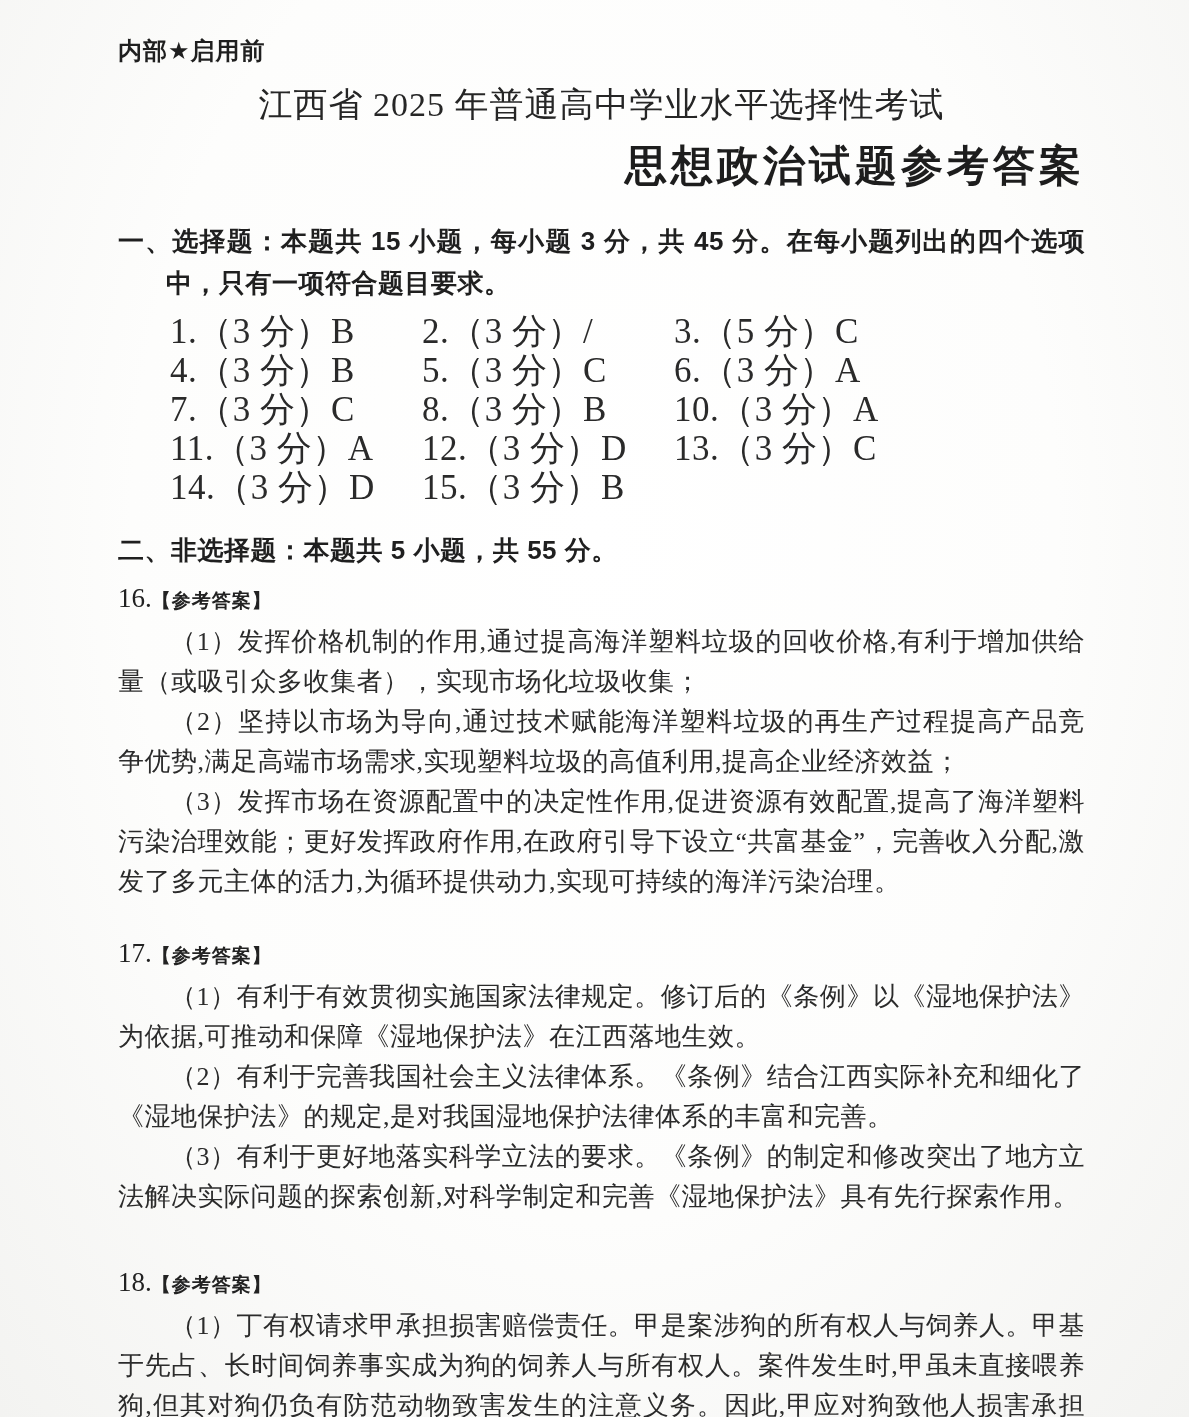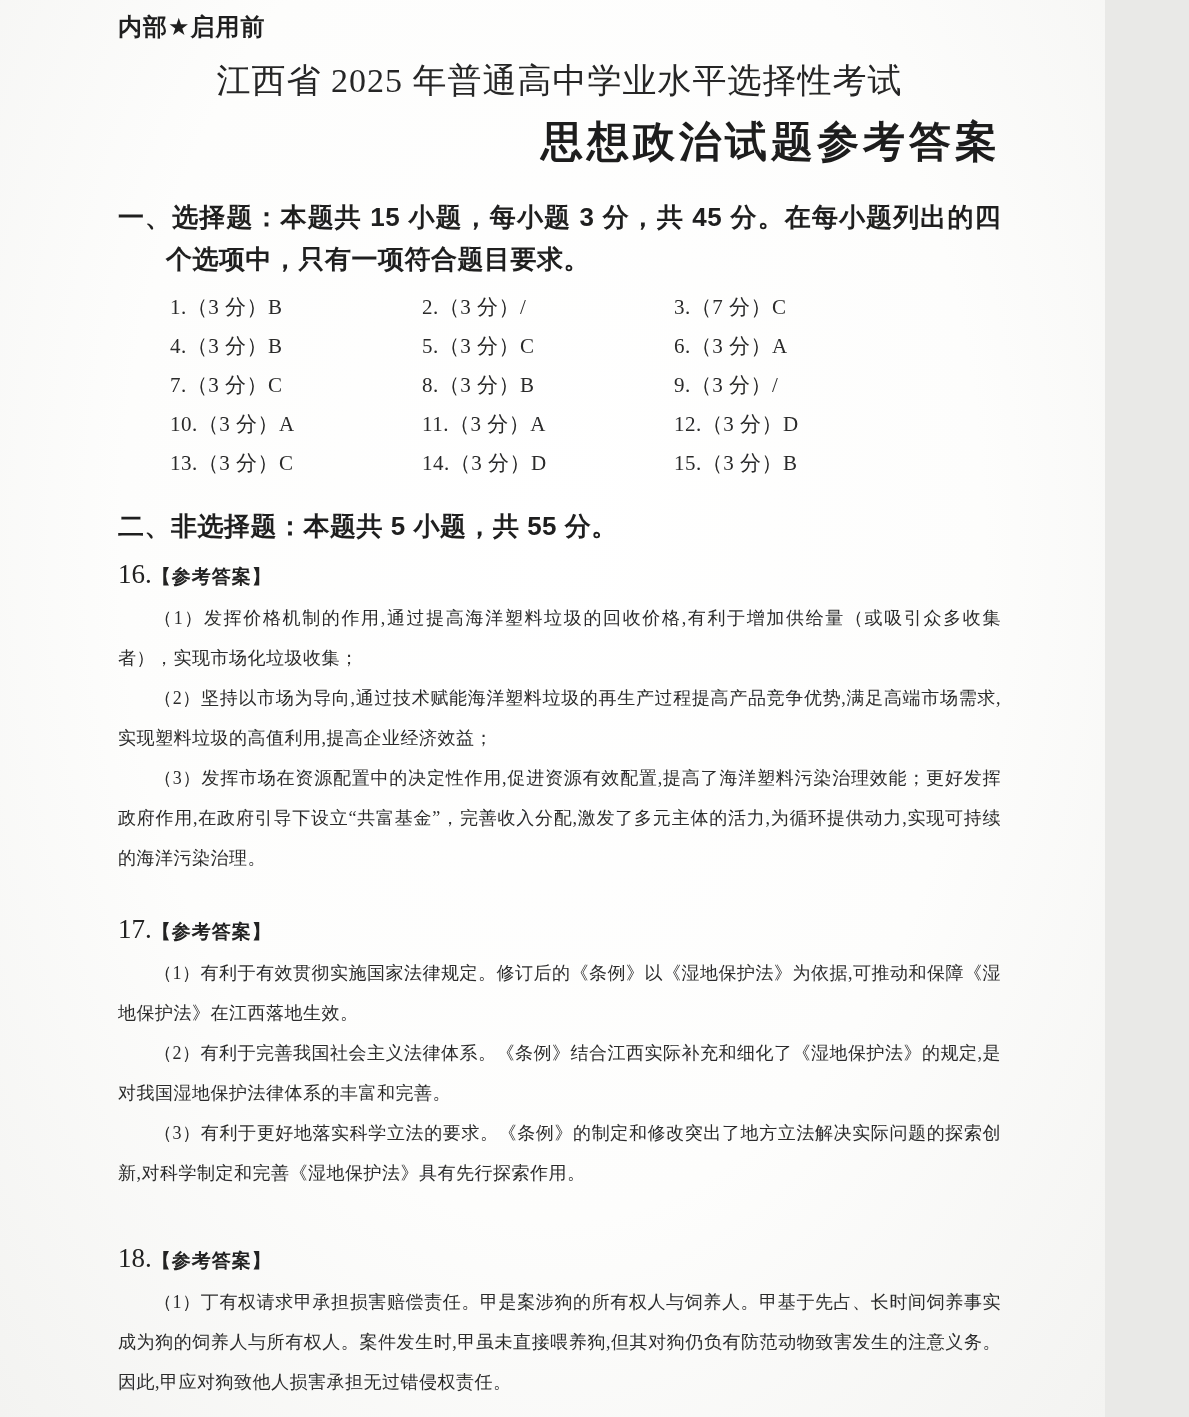--- a/index.html
+++ b/index.html
@@ -9,23 +9,23 @@
   body {
     width: 1189px;
     height: 1417px;
     background: #e9e9e7;
     font-family: "Liberation Serif", "DejaVu Serif", serif;
     color: #232323;
     overflow: hidden;
   }
   .page {
     box-sizing: border-box;
-    width: 1105px;
+    width: 1189px;
     height: 1417px;
-    padding: 12px 104px 0 118px;
+    padding: 36px 104px 0 118px;
     background: radial-gradient(ellipse at 50% 38%, #ffffff 0%, #fdfdfc 55%, #f3f3f1 100%);
     position: relative;
   }
   .security-label {
     font-family: "Liberation Sans", "DejaVu Sans", sans-serif;
     font-weight: bold;
     font-size: 24px;
     line-height: 30px;
     letter-spacing: 1px;
     color: #1f1f1f;
@@ -60,21 +60,21 @@
     padding-left: 48px;
     text-indent: -48px;
   }
   .section-one-heading { margin-top: 28px; }
   .section-two-heading { margin-top: 22px; }
   .mc-grid {
     margin-top: 8px;
     margin-left: 52px;
     display: grid;
     grid-template-columns: 252px 252px auto;
-    font-size: 21px;
+    font-size: 35px;
     line-height: 39px;
     color: #2a2a2a;
   }
   .mc-cell {
     white-space: nowrap;
     letter-spacing: 0.5px;
   }
   .q-block-16 { margin-top: 6px; }
   .q-block-17 { margin-top: 30px; }
   .q-block-18 { margin-top: 44px; }
@@ -88,21 +88,21 @@
     font-size: 27px;
   }
   .q-label {
     font-family: "Liberation Sans", "DejaVu Sans", sans-serif;
     font-weight: bold;
     font-size: 19px;
     letter-spacing: 1px;
   }
   .para {
     margin: 0;
-    font-size: 18px;
+    font-size: 26px;
     line-height: 40px;
     text-indent: 2em;
     text-align: justify;
     letter-spacing: 0.5px;
     color: #2b2b2b;
   }
 </style>
 </head>
 <body>
 
@@ -112,27 +112,26 @@
 
   <div class="exam-title">江西省 2025 年普通高中学业水平选择性考试</div>
 
   <div class="answer-title">思想政治试题参考答案</div>
 
   <div class="section-heading section-one-heading">一、选择题：本题共 15 小题，每小题 3 分，共 45 分。在每小题列出的四个选项中，只有一项符合题目要求。</div>
 
   <div class="mc-grid">
     <div class="mc-cell">1.（3 分）B</div>
     <div class="mc-cell">2.（3 分）/</div>
-    <div class="mc-cell">3.（7 分）C</div>
+    <div class="mc-cell">3.（5 分）C</div>
     <div class="mc-cell">4.（3 分）B</div>
     <div class="mc-cell">5.（3 分）C</div>
     <div class="mc-cell">6.（3 分）A</div>
     <div class="mc-cell">7.（3 分）C</div>
     <div class="mc-cell">8.（3 分）B</div>
-    <div class="mc-cell">9.（3 分）/</div>
     <div class="mc-cell">10.（3 分）A</div>
     <div class="mc-cell">11.（3 分）A</div>
     <div class="mc-cell">12.（3 分）D</div>
     <div class="mc-cell">13.（3 分）C</div>
     <div class="mc-cell">14.（3 分）D</div>
     <div class="mc-cell">15.（3 分）B</div>
   </div>
 
   <div class="section-heading section-two-heading">二、非选择题：本题共 5 小题，共 55 分。</div>
 

